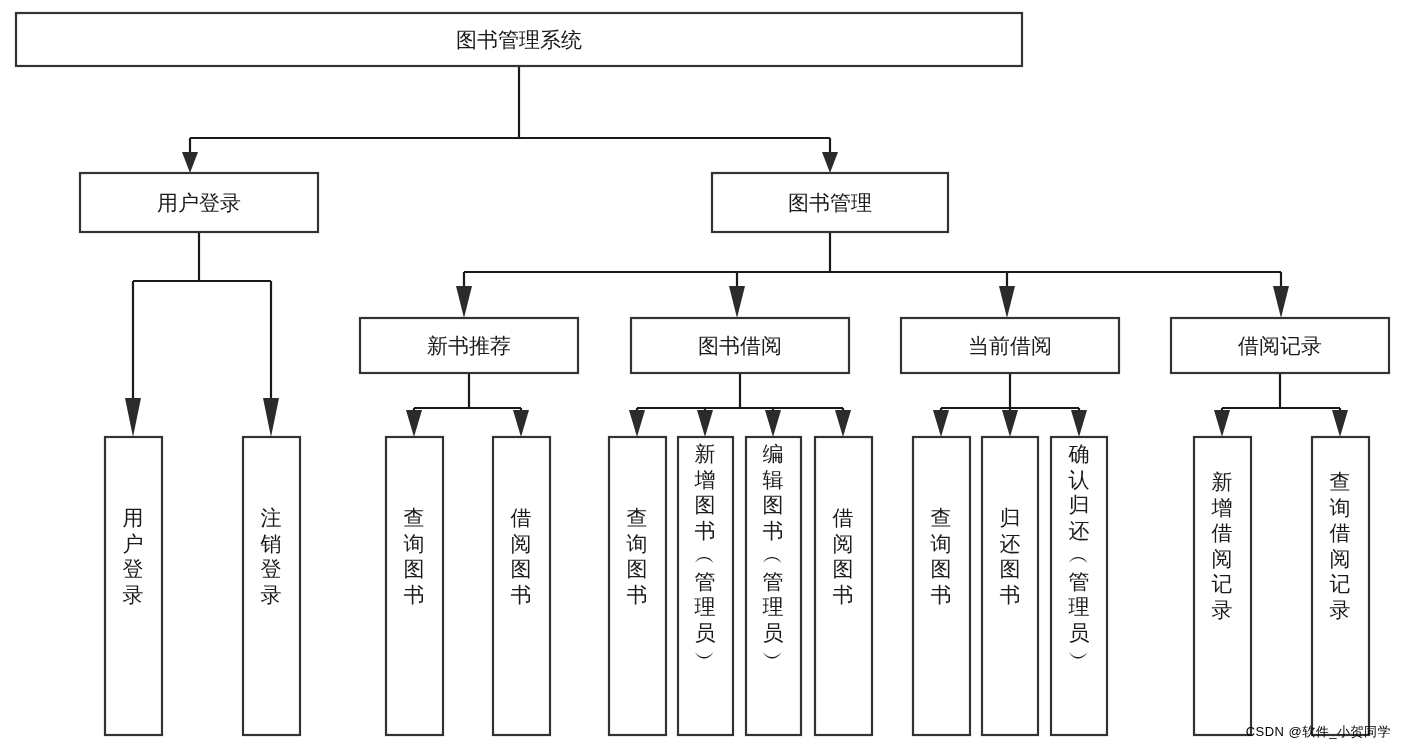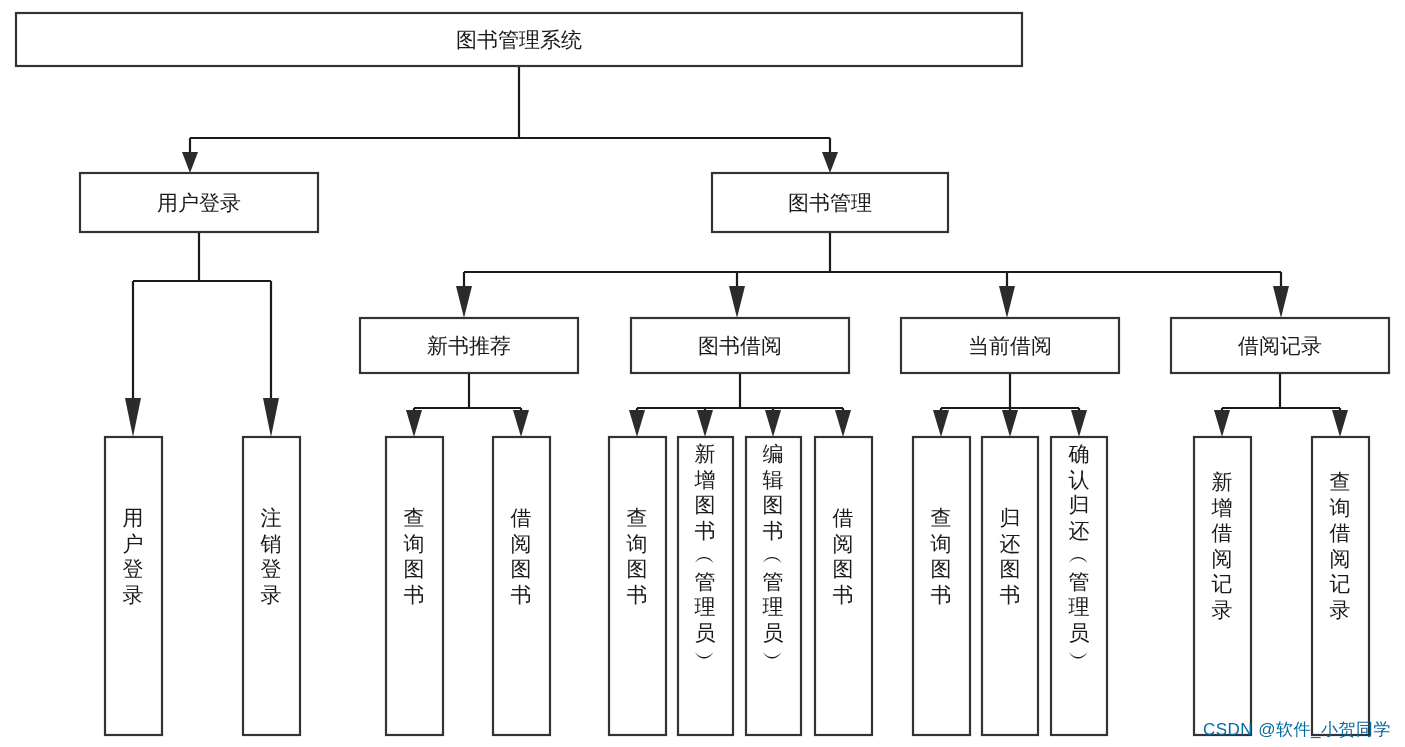--- a/index.html
+++ b/index.html
@@ -51,22 +51,22 @@
   }
   .arrow-head {
     fill: #2b2b2b;
     stroke: none;
   }
   .watermark {
     position: absolute;
     right: 14px;
     bottom: 6px;
     font-family: "Liberation Sans", "DejaVu Sans", sans-serif;
-    font-size: 17px;
-    color: #0369a1;
+    font-size: 13px;
+    color: #000000;
     letter-spacing: 0.5px;
     white-space: nowrap;
     user-select: none;
   }
 </style>
 </head>
 <body>
 
 <div id="diagram-root">
 

